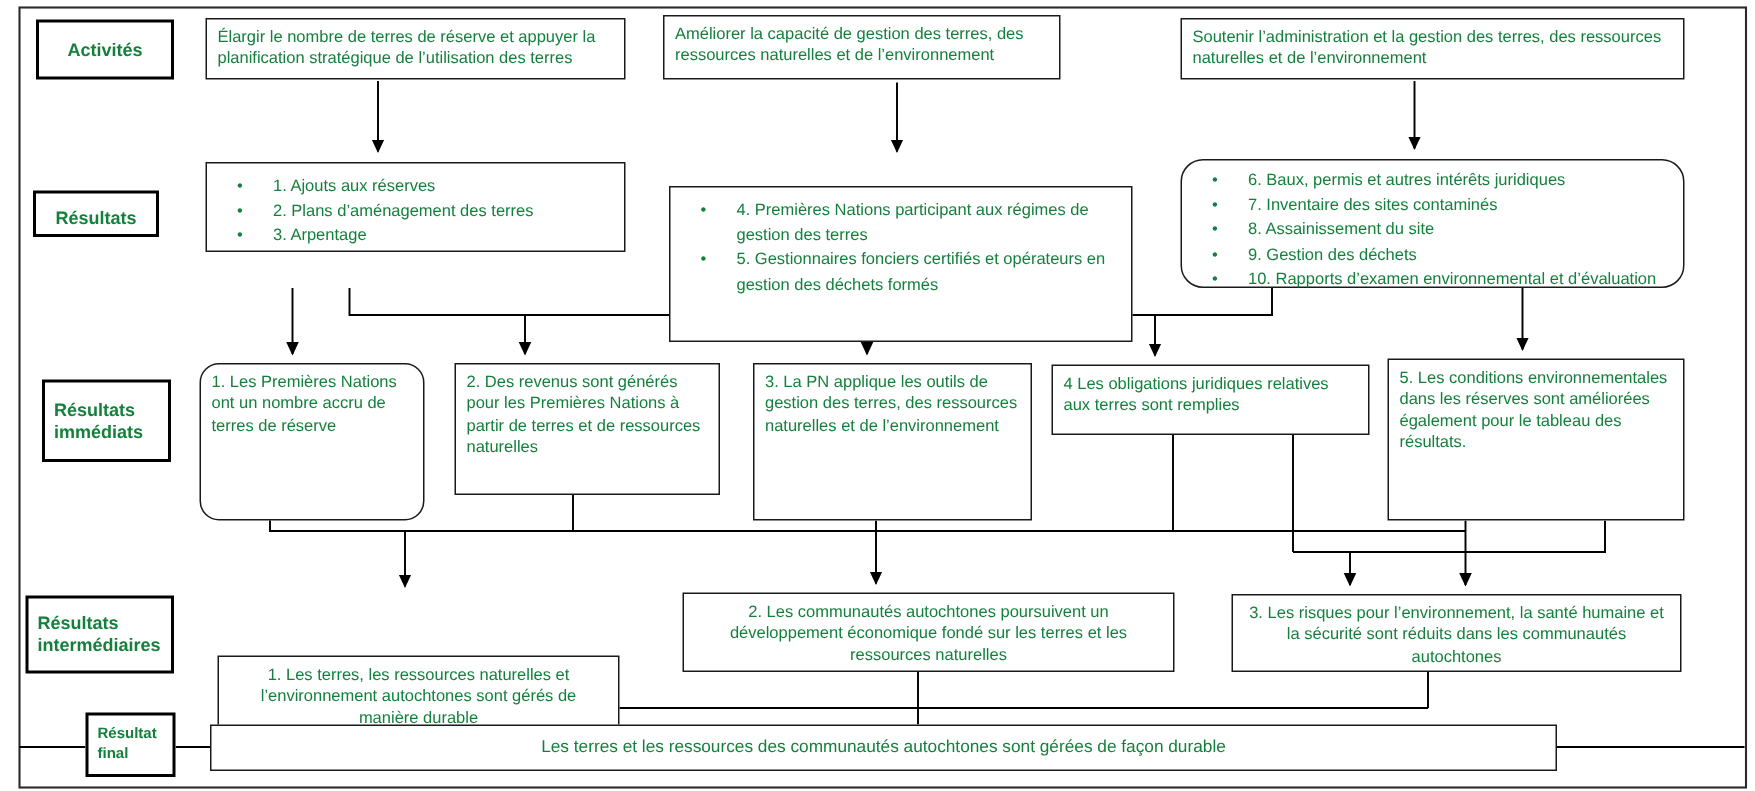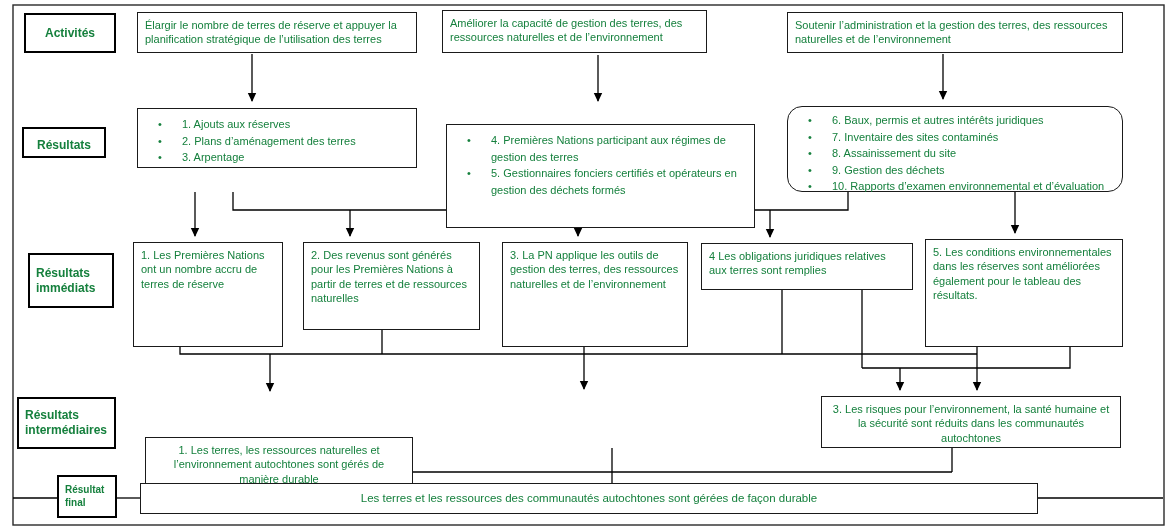--- a/index.html
+++ b/index.html
@@ -159,39 +159,42 @@
         <span>8.  Assainissement du site</span>
       </div>
     <div class="bullet-item">
         <span>9. Gestion des déchets</span>
       </div>
     <div class="bullet-item">
         <span>10. Rapports d’examen environnemental et d’évaluation</span>
       </div>
   </div>
 
-  <div class="box content" style="left:133px; top:242px; width:150px; height:105px;">
+  <div class="box content" style="left:133px; top:242px; width:150px; height:105px;border-radius:13px;">
     <span>1. Les Premières Nations ont un nombre accru de terres de réserve</span>
   </div>
   <div class="box content" style="left:303px; top:242px; width:177px; height:88px;">
     <span>2. Des revenus sont générés pour les Premières Nations à partir de terres et de ressources naturelles</span>
   </div>
   <div class="box content" style="left:502px; top:242px; width:186px; height:105px;">
     <span>3. La PN applique les outils de gestion des terres, des ressources naturelles et de l’environnement</span>
   </div>
   <div class="box content" style="left:701px; top:243px; width:212px; height:47px;">
     <span>4 Les obligations juridiques relatives aux terres sont remplies</span>
   </div>
   <div class="box content" style="left:925px; top:239px; width:198px; height:108px;">
     <span>5. Les conditions environnementales dans les réserves sont améliorées également pour le tableau des résultats.</span>
   </div>
 
   <div class="box content center-text" style="left:145px; top:397px; width:268px; height:51px;margin-top:40px;">
     <span>1. Les terres, les ressources naturelles et l’environnement autochtones sont gérés de manière durable</span>
   </div>
+  <div class="box content center-text" style="left:455px; top:395px; width:328px; height:53px;">
+    <span>2. Les communautés autochtones poursuivent un développement économique fondé sur les terres et les ressources naturelles</span>
+  </div>
   <div class="box content center-text" style="left:821px; top:396px; width:300px; height:52px;">
     <span>3. Les risques pour l’environnement, la santé humaine et la sécurité sont réduits dans les communautés autochtones</span>
   </div>
 
   <div class="box content center-text vcenter" style="left:140px; top:483px; width:898px; height:31px; font-size:11.5px;">
     <span>Les terres et les ressources des communautés autochtones sont gérées de façon durable</span>
   </div>
 
 </div>
 

